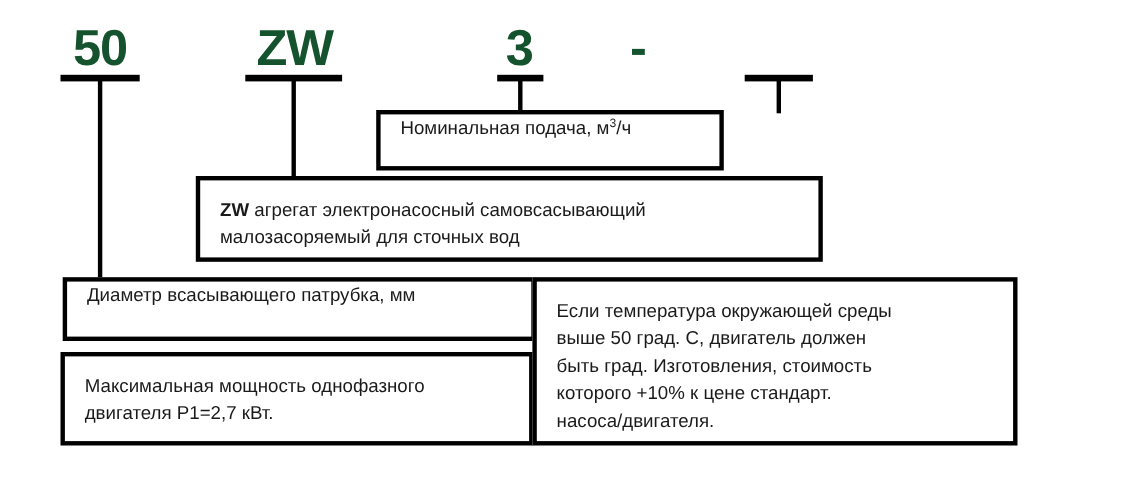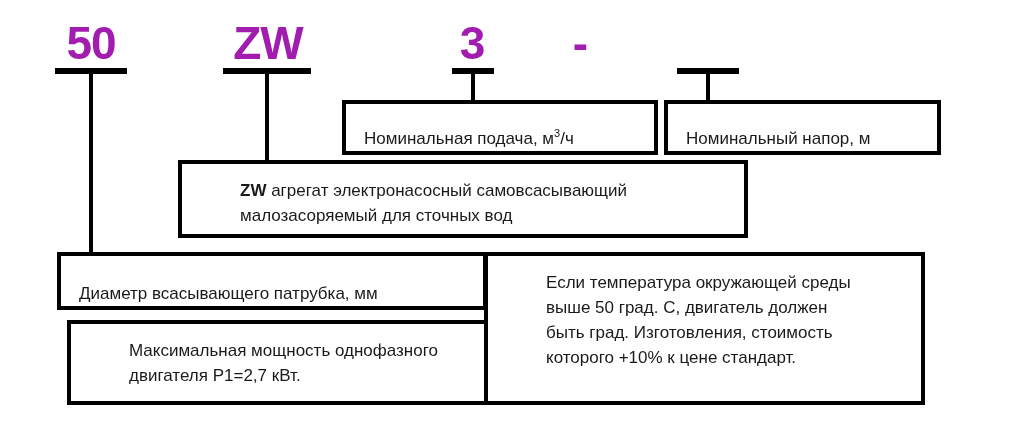--- a/index.html
+++ b/index.html
@@ -16,21 +16,21 @@
     overflow: hidden;
   }
 
   
   .token {
     position: absolute;
     font-family: "Liberation Sans", sans-serif;
     font-weight: bold;
     font-size: 46px;
     line-height: 46px;
-    color: #a21caf;
+    color: #14532d;
     letter-spacing: -1px;
     text-align: center;
     white-space: nowrap;
   }
   .token-underline {
     position: absolute;
     background: #000000;
     height: 6px;
   }
 
@@ -45,32 +45,31 @@
   .box {
     position: absolute;
     box-sizing: border-box;
     border: 4px solid #000000;
     background: #ffffff;
     color: #1a1a1a;
     font-family: "Liberation Sans", sans-serif;
     font-size: 17px;
     line-height: 25px;
     display: flex;
-    align-items: flex-end;
+    align-items: flex-start;
   }
   .box-inner {
     padding: 0 18px;
     width: 100%;
   }
   .box.multiline {
     align-items: flex-start;
   }
   .box.multiline .box-inner {
     padding-top: 14px;
-    margin-left: 40px;
   }
   .bold-code {
     font-weight: bold;
   }
   sup {
     font-size: 11px;
     vertical-align: super;
     line-height: 0;
   }
   .line { display: block; }
@@ -100,48 +99,44 @@
   <div class="vline" style="left:471px; top:71px; height:32px;"></div>
 
   <div class="vline" style="left:706px; top:71px; height:32px;"></div>
 
   <div class="box" style="left:342px; top:100px; width:316px; height:55px;">
     <div class="box-inner">
       <span>Номинальная подача, м</span><sup>3</sup><span>/ч</span>
     </div>
   </div>
 
-  <div class="box" style="left:664px; top:100px; width:277px; height:55px;">
-    <div class="box-inner">
-      <span>Номинальный напор, м</span>
-    </div>
-  </div>
 
   <div class="box multiline" style="left:178px; top:160px; width:570px; height:78px;">
     <div class="box-inner">
       <span class="line"><span class="bold-code">ZW</span><span> агрегат электронасосный самовсасывающий</span></span>
       <span class="line">малозасоряемый для сточных вод</span>
     </div>
   </div>
 
   <div class="box" style="left:57px; top:252px; width:430px; height:58px;">
     <div class="box-inner">
       <span>Диаметр всасывающего патрубка, мм</span>
     </div>
   </div>
 
-  <div class="box multiline" style="left:67px; top:320px; width:430px; height:85px;">
+  <div class="box multiline" style="left:55px; top:320px; width:430px; height:85px;">
     <div class="box-inner">
       <span class="line">Максимальная мощность однофазного</span>
       <span class="line">двигателя P1=2,7 кВт.</span>
     </div>
   </div>
 
   <div class="box multiline" style="left:484px; top:252px; width:441px; height:153px;">
     <div class="box-inner">
       <span class="line">Если температура окружающей среды</span>
       <span class="line">выше 50 град. С, двигатель должен</span>
       <span class="line">быть град. Изготовления, стоимость</span>
       <span class="line">которого +10% к цене стандарт.</span>
+      <span class="line">насоса/двигателя.</span>
     </div>
   </div>
 
 </div>
 
 </body></html>

